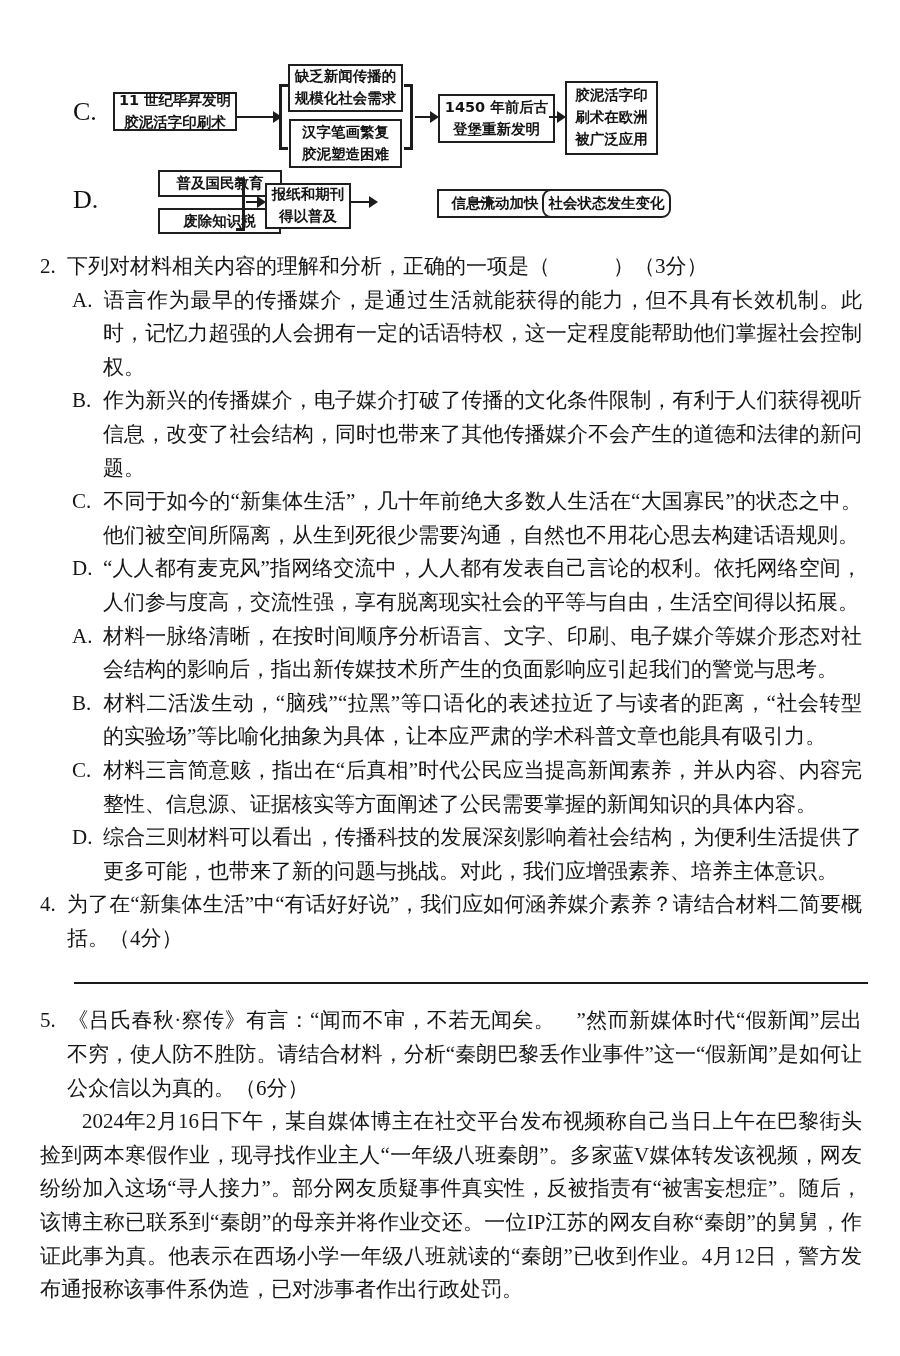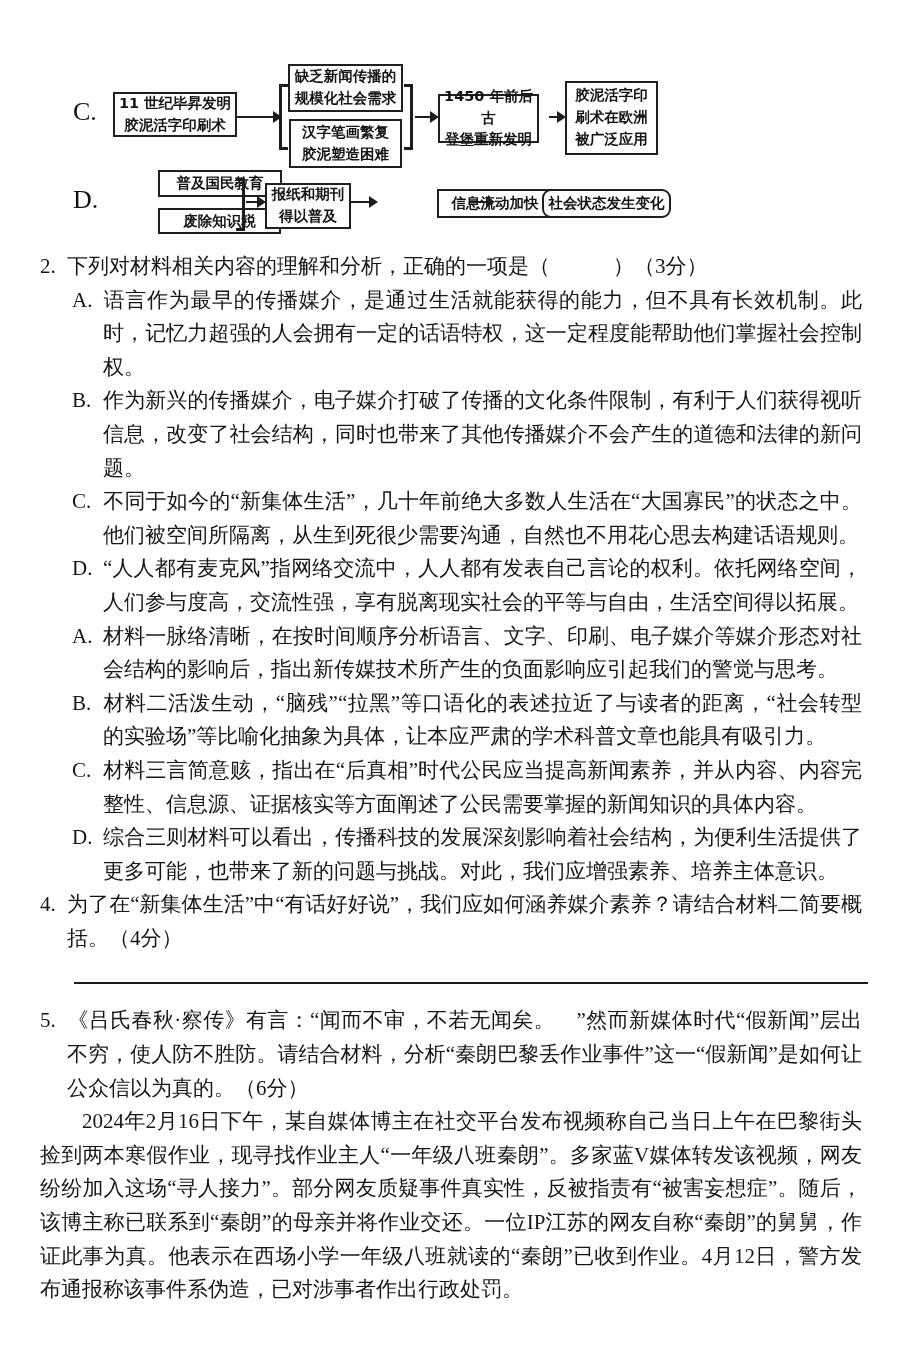--- a/index.html
+++ b/index.html
@@ -81,31 +81,31 @@
   }
 </style>
 </head>
 <body>
 
 <div class="page">
 
   <div class="diagram">
 
     <div class="flow-label" style="left:33px; top:98px;">C.</div>
-    <div class="dbox" style="left:73px; top:92px; width:124px; height:45px;">11 世纪毕昇发明
+    <div class="dbox" style="left:73px; top:92px; width:124px; height:39px;">11 世纪毕昇发明
 胶泥活字印刷术</div>
     <div class="arr" style="left:197px; top:116px; width:43px;"></div>
     <div class="bracket-l" style="left:239px; top:84px; width:9px; height:66px;"></div>
     <div class="dbox" style="left:249px; top:119px; width:113px; height:49px;">汉字笔画繁复
 胶泥塑造困难</div>
     <div class="dbox" style="left:248px; top:64px; width:115px; height:48px;">缺乏新闻传播的
 规模化社会需求</div>
     <div class="bracket-r" style="left:364px; top:84px; width:9px; height:66px;"></div>
     <div class="arr" style="left:375px; top:116px; width:22px;"></div>
-    <div class="dbox" style="left:398px; top:94px; width:101px; height:49px;">1450 年前后古
+    <div class="dbox" style="left:398px; top:94px; width:117px; height:49px;">1450 年前后古
 登堡重新发明</div>
     <div class="arr" style="left:509px; top:116px; width:15px;"></div>
     <div class="dbox" style="left:525px; top:81px; width:93px; height:74px;">胶泥活字印
 刷术在欧洲
 被广泛应用</div>
 
     <div class="flow-label" style="left:33px; top:186px;">D.</div>
     <div class="dbox single" style="left:70px; top:170px; width:124px; height:27px;">普及国民教育</div>
     <div class="dbox single" style="left:70px; top:208px; width:123px; height:26px;">废除知识税</div>
     <div class="bracket-r" style="left:196px; top:178px; width:9px; height:53px;"></div>

